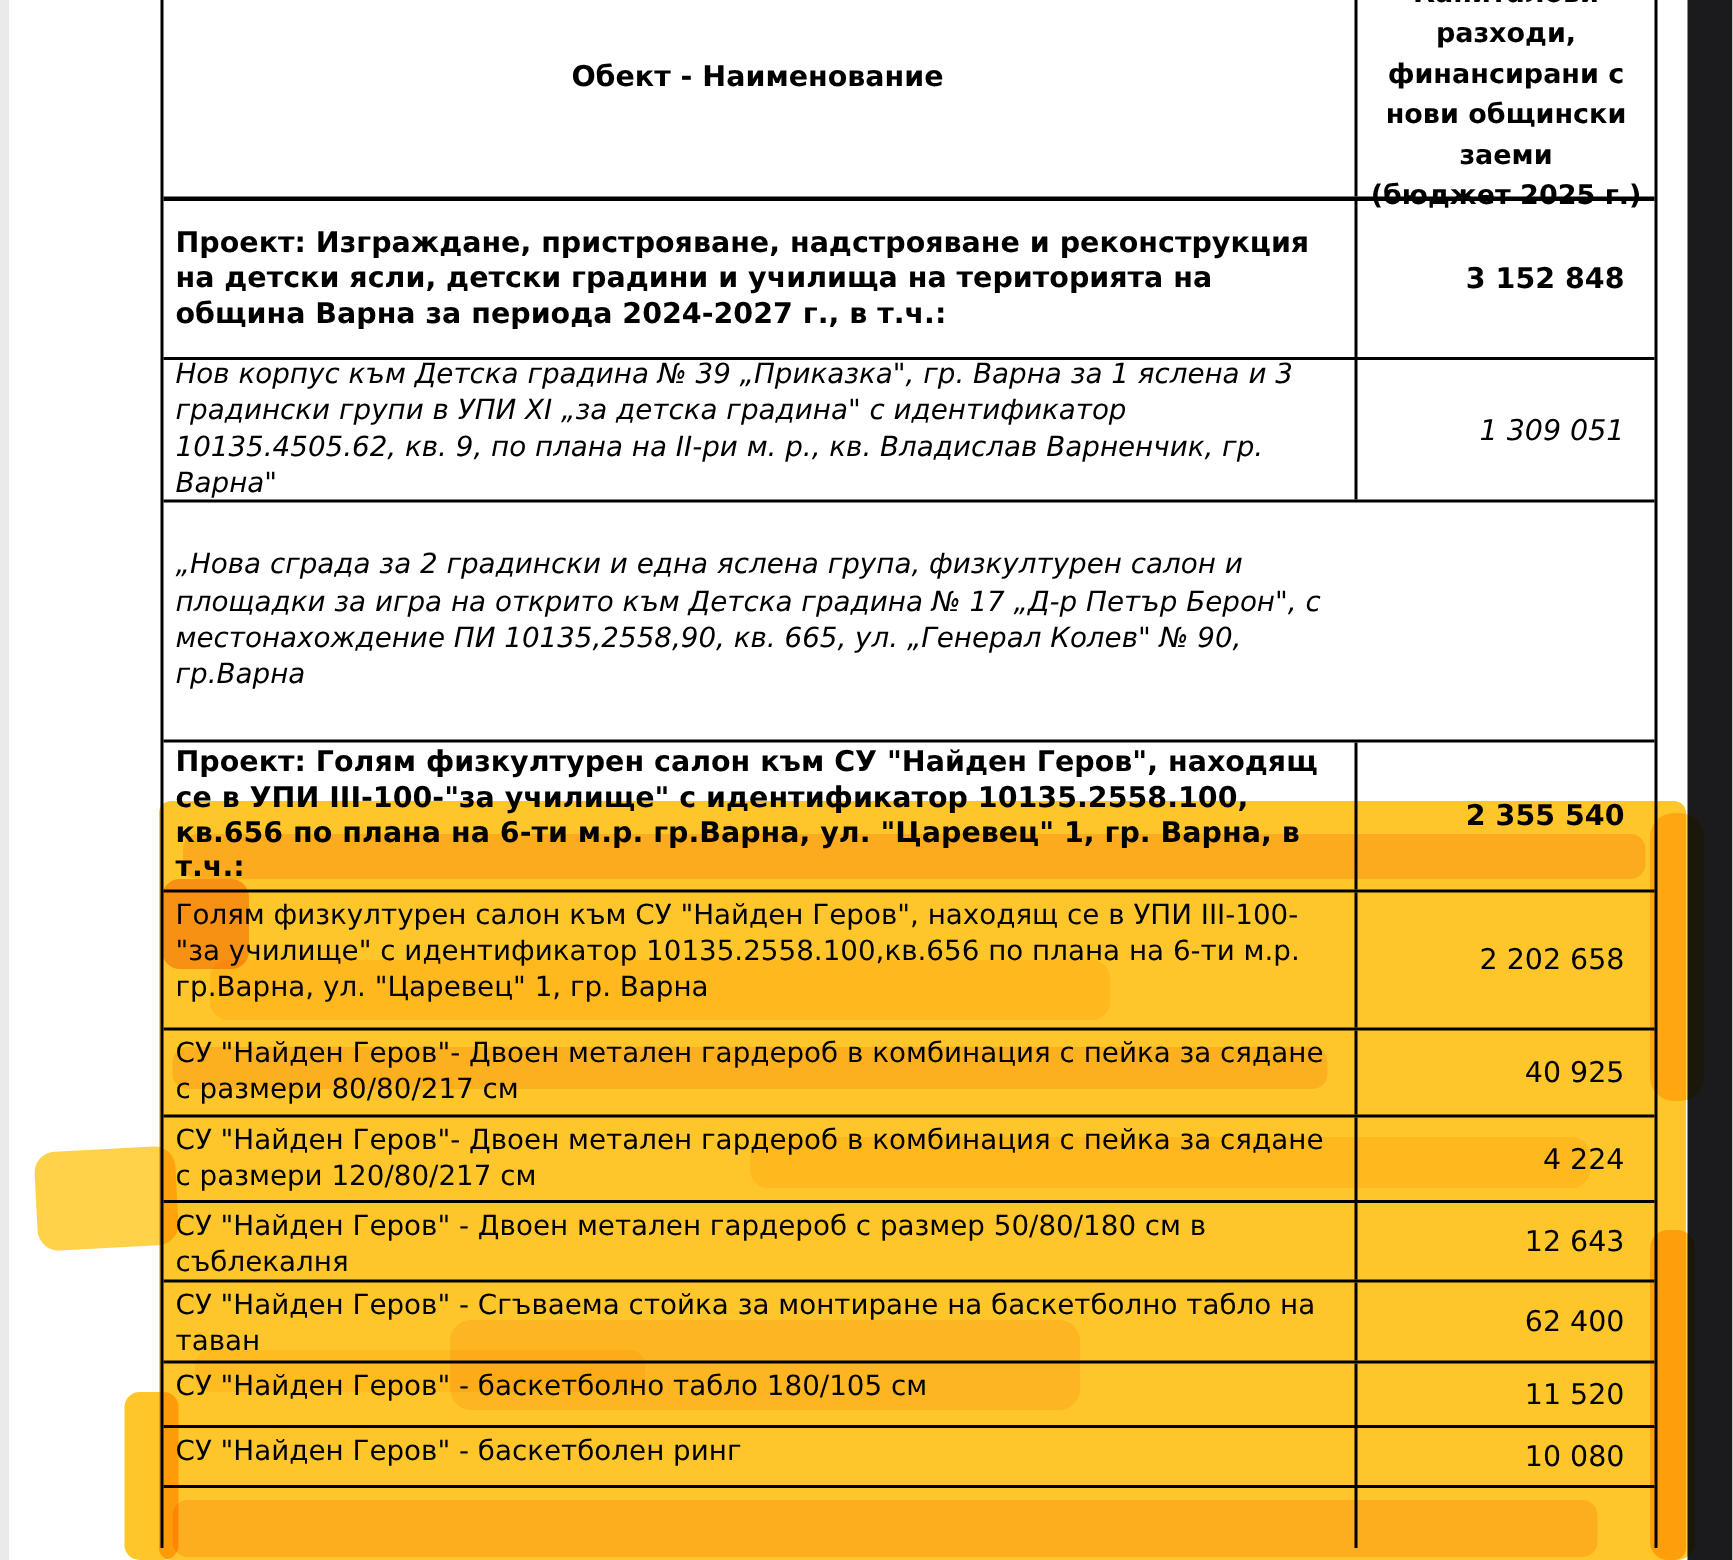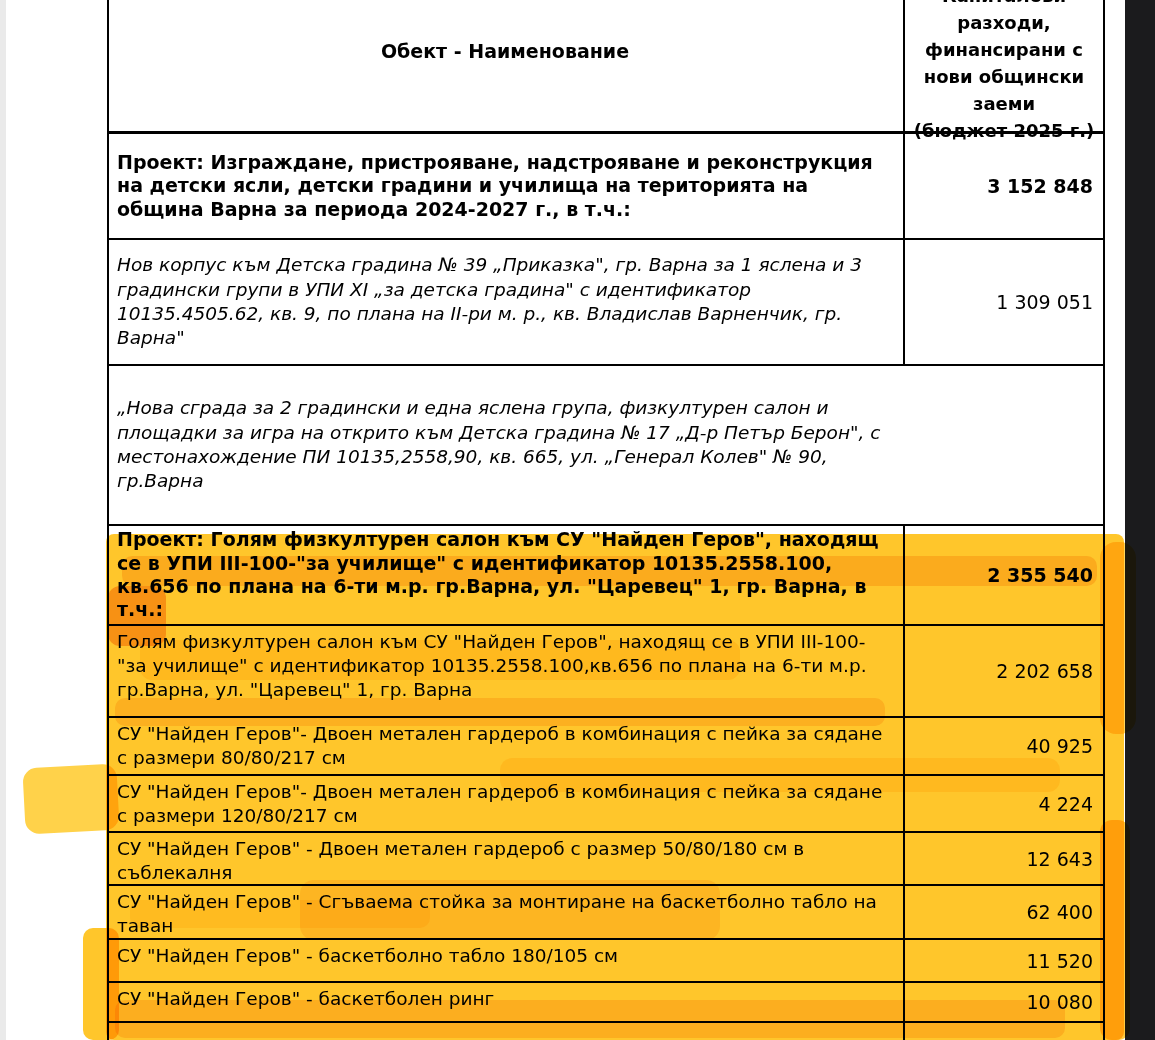--- a/index.html
+++ b/index.html
@@ -12,35 +12,35 @@
   .left-strip{position:absolute;left:0;top:0;width:6px;height:1040px;background:var(--left-strip,#eaeaea);}
   .dark-strip{position:absolute;right:0;top:0;width:30px;height:1040px;background:var(--dark-strip,#1b1b1d);}
   
   .doc-table{
     position:absolute;left:107px;top:-30px;width:998px;
     border-left:2px solid #000;border-right:2px solid #000;
     box-sizing:border-box;background:transparent;
   }
   .t-row{display:flex;box-sizing:border-box;border-bottom:2px solid #000;}
   .cell-name{width:794px;box-sizing:border-box;padding:2px 10px 2px 8px;display:flex;flex-direction:column;justify-content:center;}
-  .cell-amt{width:200px;box-sizing:border-box;border-left:2px solid #000;display:flex;align-items:center;justify-content:flex-end;padding-right:10px;font-size:19px;}
+  .cell-amt{width:200px;box-sizing:border-box;border-left:2px solid #000;display:flex;align-items:center;justify-content:flex-end;padding-right:20px;font-size:19px;}
   
   .t-head{height:164px;border-bottom:3px solid #000;}
   .t-head .cell-name{align-items:center;justify-content:center;font-weight:bold;font-size:19px;}
   .t-head .cell-amt{align-items:flex-start;justify-content:center;font-weight:bold;text-align:center;
     white-space:pre-line;line-height:27px;font-size:18px;padding:12px 2px 0 2px;}
   
   .kind-section .cell-name{font-weight:bold;font-size:19px;justify-content:center;}
   .kind-project .cell-name{font-weight:bold;font-size:19px;line-height:1.23;}
   .kind-project .cell-amt{font-weight:bold;}
   .kind-detail .cell-name{font-style:italic;font-size:18.5px;line-height:1.32;}
-  .kind-detail .cell-amt{}
+  .kind-detail .cell-amt{font-style:italic;}
   .kind-item .cell-name{font-size:18.5px;line-height:1.3;justify-content:flex-start;padding-top:4px;}
   
-  .t-row.r0{height:42px}.t-row.r1{height:106px}.t-row.r2{height:126px}
+  .t-row.r0{height:42px}.t-row.r1{height:106px}.t-row.r2{height:95px}
   .t-row.r3{height:160px}.t-row.r4{height:100px}.t-row.r5{height:92px}
   .t-row.r6{height:58px}.t-row.r7{height:57px}.t-row.r8{height:53px}
   .t-row.r9{height:54px}.t-row.r10{height:43px}.t-row.r11{height:40px}
   .t-row.r12{height:40px;border-bottom:none;}
   
   .hl{position:absolute;pointer-events:none;mix-blend-mode:multiply;}
   .hl-base{left:106px;top:534px;width:1018px;height:506px;background:var(--hl,#ffc62b);border-radius:8px;}
   .hl-streak1{left:122px;top:556px;width:975px;height:30px;background:var(--hl-dark,#f5a623);opacity:.38;border-radius:10px;}
   .hl-blob-orange{left:108px;top:586px;width:58px;height:60px;background:var(--hl-deep,#f08300);opacity:.55;border-radius:12px;}
   .hl-streak2{left:115px;top:698px;width:770px;height:28px;background:var(--hl-dark,#f5a623);opacity:.32;border-radius:10px;}

